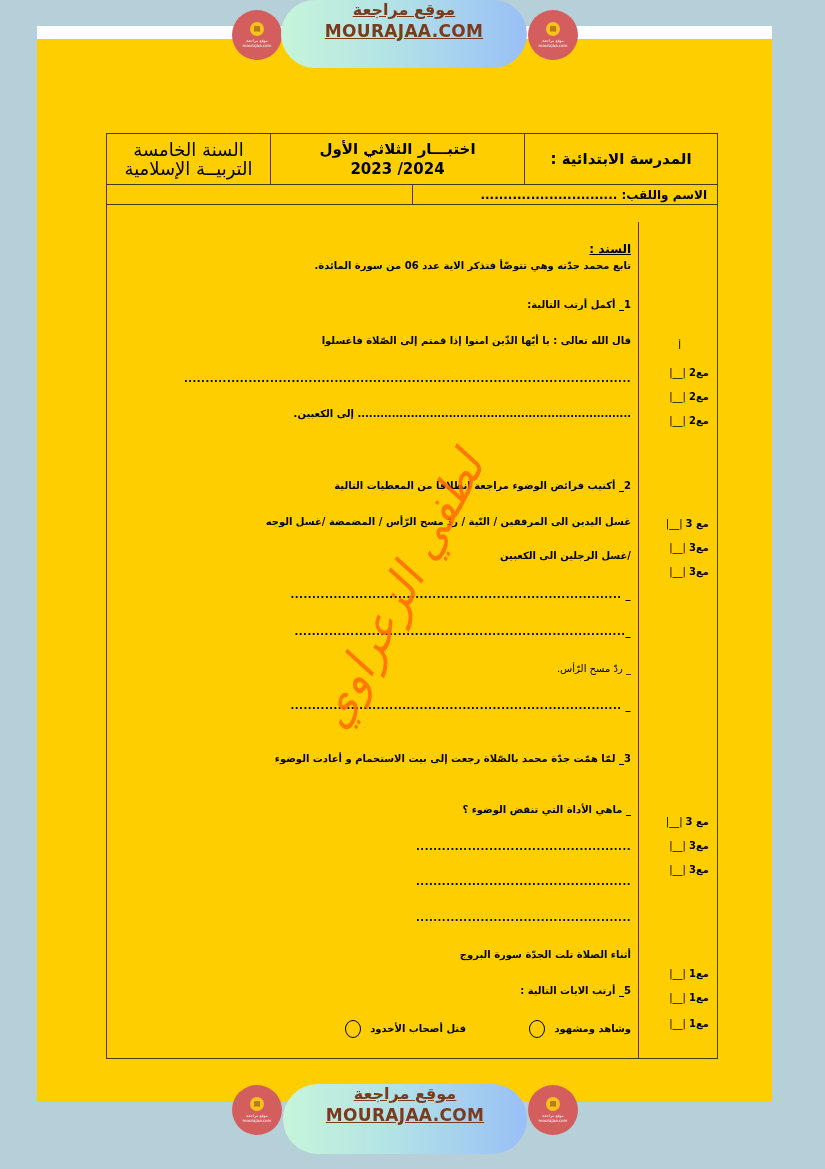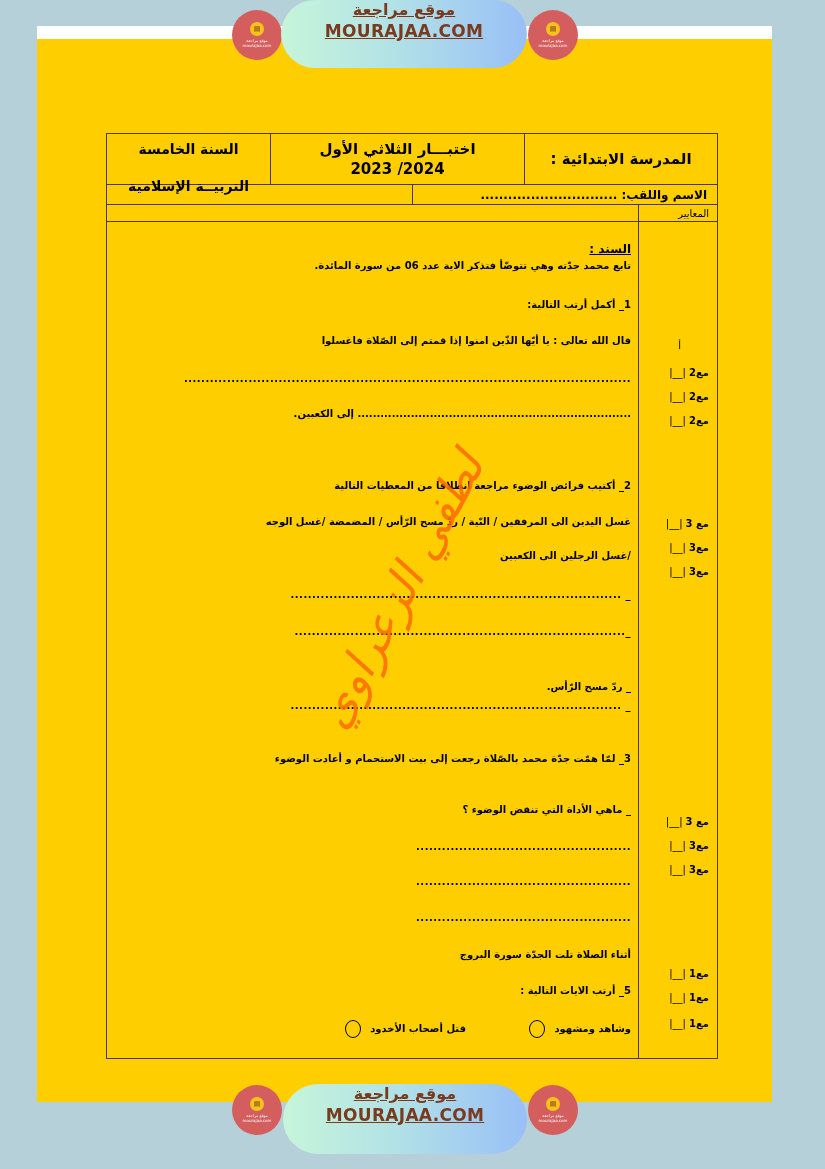--- a/index.html
+++ b/index.html
@@ -41,21 +41,21 @@
     
     .exam {
       position: absolute; left: 106px; top: 133px; width: 612px; height: 926px;
       border: 1.5px solid #4a3a10;
       direction: rtl;
       color: #000;
     }
     .hrow { position: absolute; left: 0; right: 0; border-bottom: 1px solid #4a3a10; }
     .cell { position: absolute; top: 0; bottom: 0; border-left: 1px solid #4a3a10; display: flex; flex-direction: column; align-items: center; justify-content: center; }
     .cell.last { border-left: none; }
-    .hdr-text { font-weight: bold; font-size: 14px; line-height: 19px; margin-top: 18px; }
+    .hdr-text { font-weight: normal; font-size: 18px; line-height: 19px; }
     .hdr-big { font-weight: bold; font-size: 15px; line-height: 20px; }
     .body-area { position: absolute; left: 0; right: 0; top: 88px; bottom: 0; }
     .criteria-col {
       position: absolute; right: 0; top: 0; bottom: 0; width: 79px;
       border-left: 1px solid #4a3a10;
     }
     .crit {
       position: absolute; right: 8px; font-size: 10px; font-weight: bold; direction: rtl;
       white-space: nowrap;
     }
@@ -115,25 +115,20 @@
       <div class="hdr-text">التربيــة الإسلامية</div>
     </div>
   </div>
 
   <div class="hrow" style="top:51px; height:20px;">
     <div class="cell" style="right:0; width:305px; align-items:flex-start; padding-right:10px;">
       <div style="font-size:12px; font-weight:bold;">الاسم واللقب: ..............................</div>
     </div>
   </div>
 
-  <div class="hrow" style="top:71px; height:17px;">
-    <div class="cell" style="right:0; width:79px; align-items:flex-start; padding-right:8px;">
-      <div style="font-size:10px;">المعايير</div>
-    </div>
-  </div>
 
   <div class="body-area">
     <div class="criteria-col">
       <div class="crit" style="top:118px; right:36px; font-weight:normal;">أ</div>
       <div class="crit" style="top:145px;"><span>مع2</span><span class="box">|__|</span></div>
       <div class="crit" style="top:169px;"><span>مع2</span><span class="box">|__|</span></div>
       <div class="crit" style="top:193px;"><span>مع2</span><span class="box">|__|</span></div>
       <div class="crit" style="top:296px;"><span>مع 3</span><span class="box">|__|</span></div>
       <div class="crit" style="top:320px;"><span>مع3</span><span class="box">|__|</span></div>
       <div class="crit" style="top:344px;"><span>مع3</span><span class="box">|__|</span></div>
@@ -152,21 +147,21 @@
       <div class="line" style="top:77px;">1_ أكمل أرتب التالية:</div>
       <div class="line" style="top:113px; text-align:justify;">قال الله تعالى : يا أيّها الذّين امنوا إذا قمتم إلى الصّلاة فاغسلوا</div>
       <div class="line dots" style="top:151px;">........................................................................................................</div>
       <div class="line" style="top:186px;">........................................................................ إلى الكعبين.</div>
 
       <div class="line" style="top:258px;">2_ أكتيب فرائض الوضوء مراجعة انطلاقا من المعطيات التالية</div>
       <div class="line" style="top:294px;">غسل اليدين الى المرفقين / النّية  / ردّ مسح الرّأس /  المضمضة /غسل الوجه</div>
       <div class="line" style="top:328px;">/غسل الرجلين الى الكعبين</div>
       <div class="line dots" style="top:367px; right:0; left:180px;">_ .............................................................................</div>
       <div class="line dots" style="top:404px; right:0; left:180px;">_.............................................................................</div>
-      <div class="line" style="top:459px; font-weight:bold;">_ ردّ مسح الرّأس.</div>
+      <div class="line" style="top:441px; font-weight:normal;">_ ردّ مسح الرّأس.</div>
       <div class="line dots" style="top:478px; right:0; left:180px;">_ .............................................................................</div>
 
       <div class="line" style="top:531px;">3_  لمّا همّت جدّة محمد بالصّلاة رجعت إلى بيت الاستحمام و أعادت الوضوء</div>
       <div class="line" style="top:582px;">_  ماهي الأداة التي تنقض الوضوء ؟</div>
       <div class="line dots" style="top:619px; left:270px;">..................................................</div>
       <div class="line dots" style="top:654px; left:270px;">..................................................</div>
       <div class="line dots" style="top:690px; left:270px;">..................................................</div>
 
       <div class="line" style="top:727px;">أثناء الصلاة تلت الجدّة سورة البروج</div>
       <div class="line" style="top:763px;">5_ أرتب الايات التالية  :</div>

